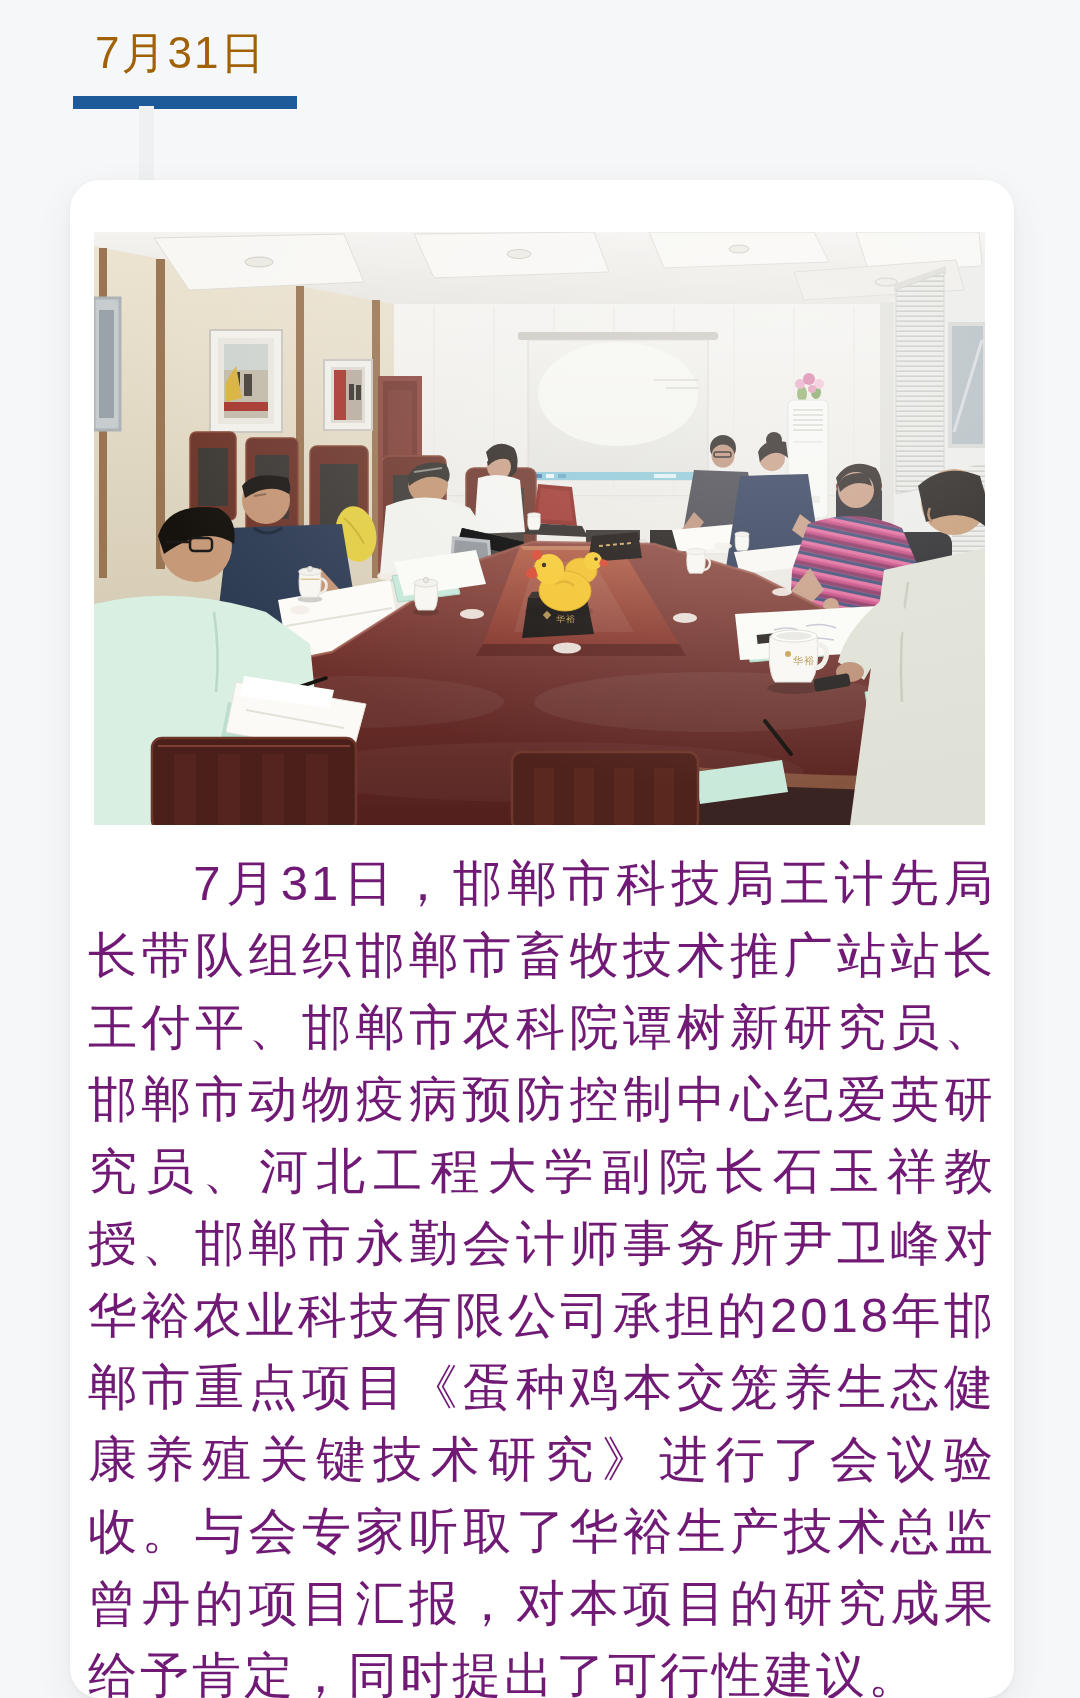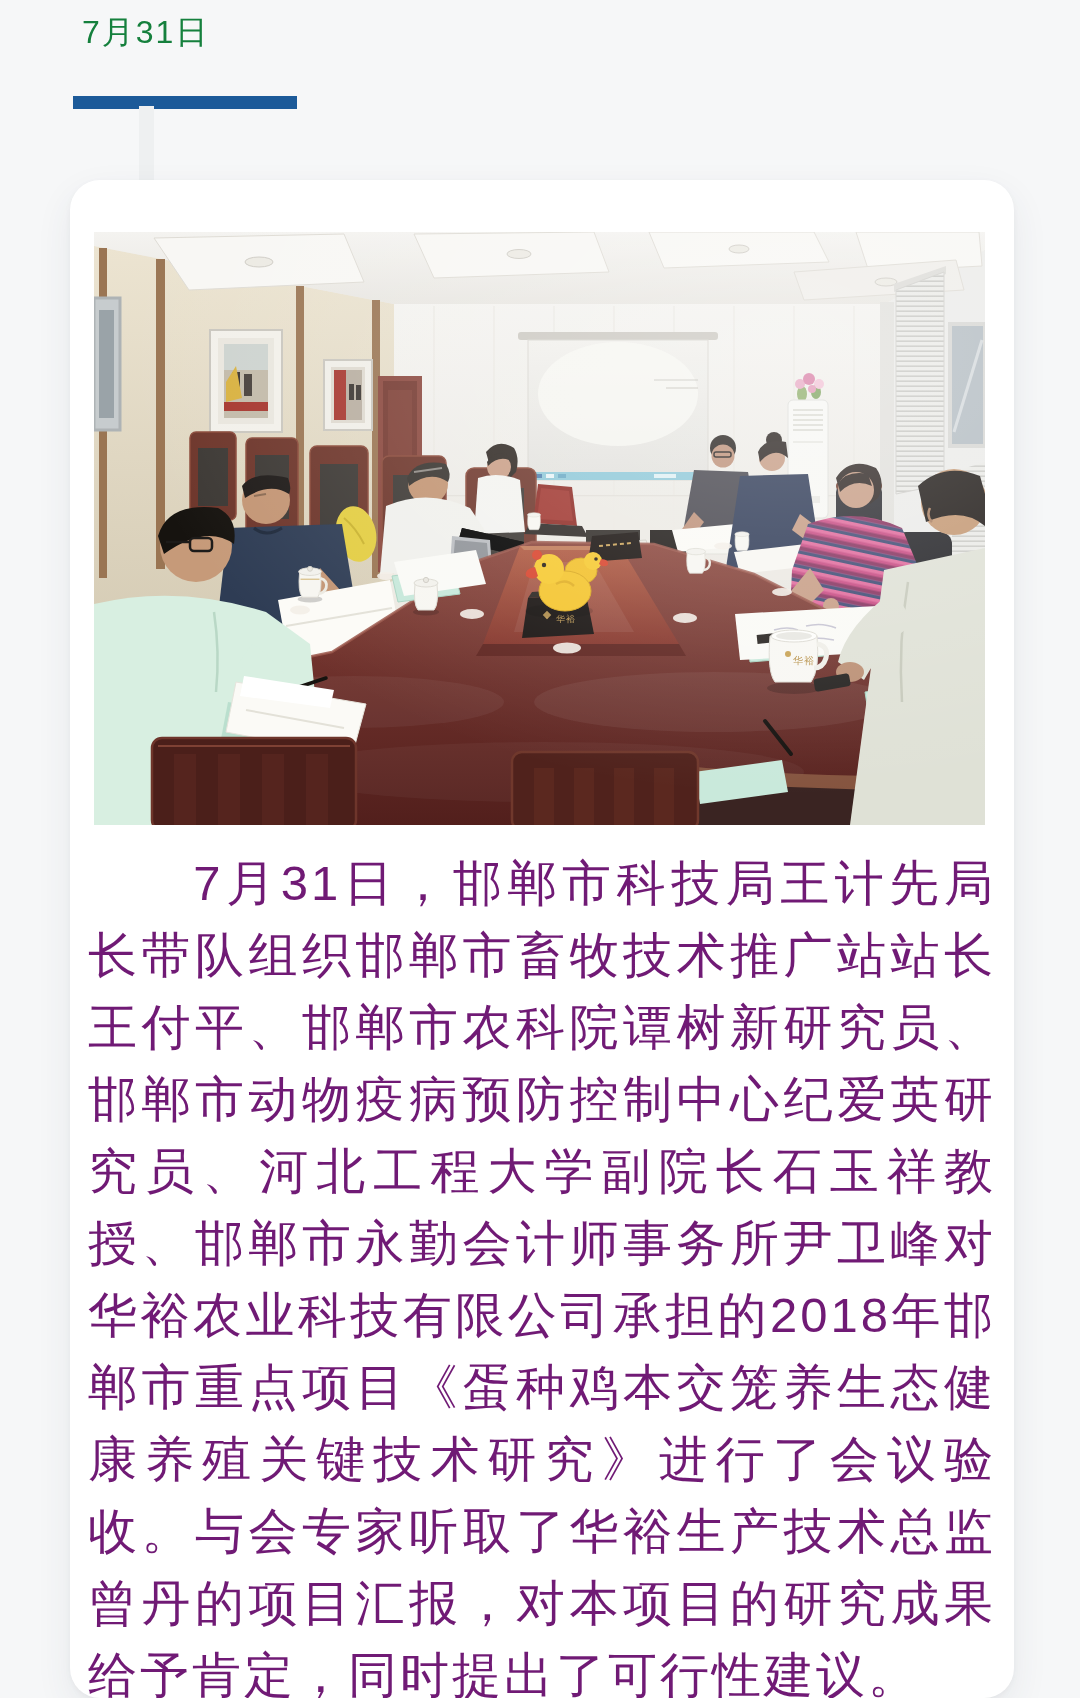--- a/index.html
+++ b/index.html
@@ -2,22 +2,22 @@
 <html><head>
 <meta charset="utf-8">
 <style>
   html,body{margin:0;padding:0;}
   body{
     width:1080px;height:1698px;position:relative;overflow:hidden;
     background:#f6f7f8;
     font-family:"Liberation Sans","DejaVu Sans",sans-serif;
   }
   .page-title{
-    position:absolute;left:79px;top:8px;margin:3px;
-    font-size:32px;font-weight:400;color:#15803d;letter-spacing:2px;
+    position:absolute;left:79px;top:8px;margin:16px;
+    font-size:44px;font-weight:400;color:#a16207;letter-spacing:2px;
   }
   .accent-bar{
     position:absolute;left:73px;top:96px;width:224px;height:13px;
     background:#1c5a99;
   }
   .timeline-connector{
     position:absolute;left:139px;top:106px;width:15px;height:80px;
     background:#eef0f1;
   }
   .card{

